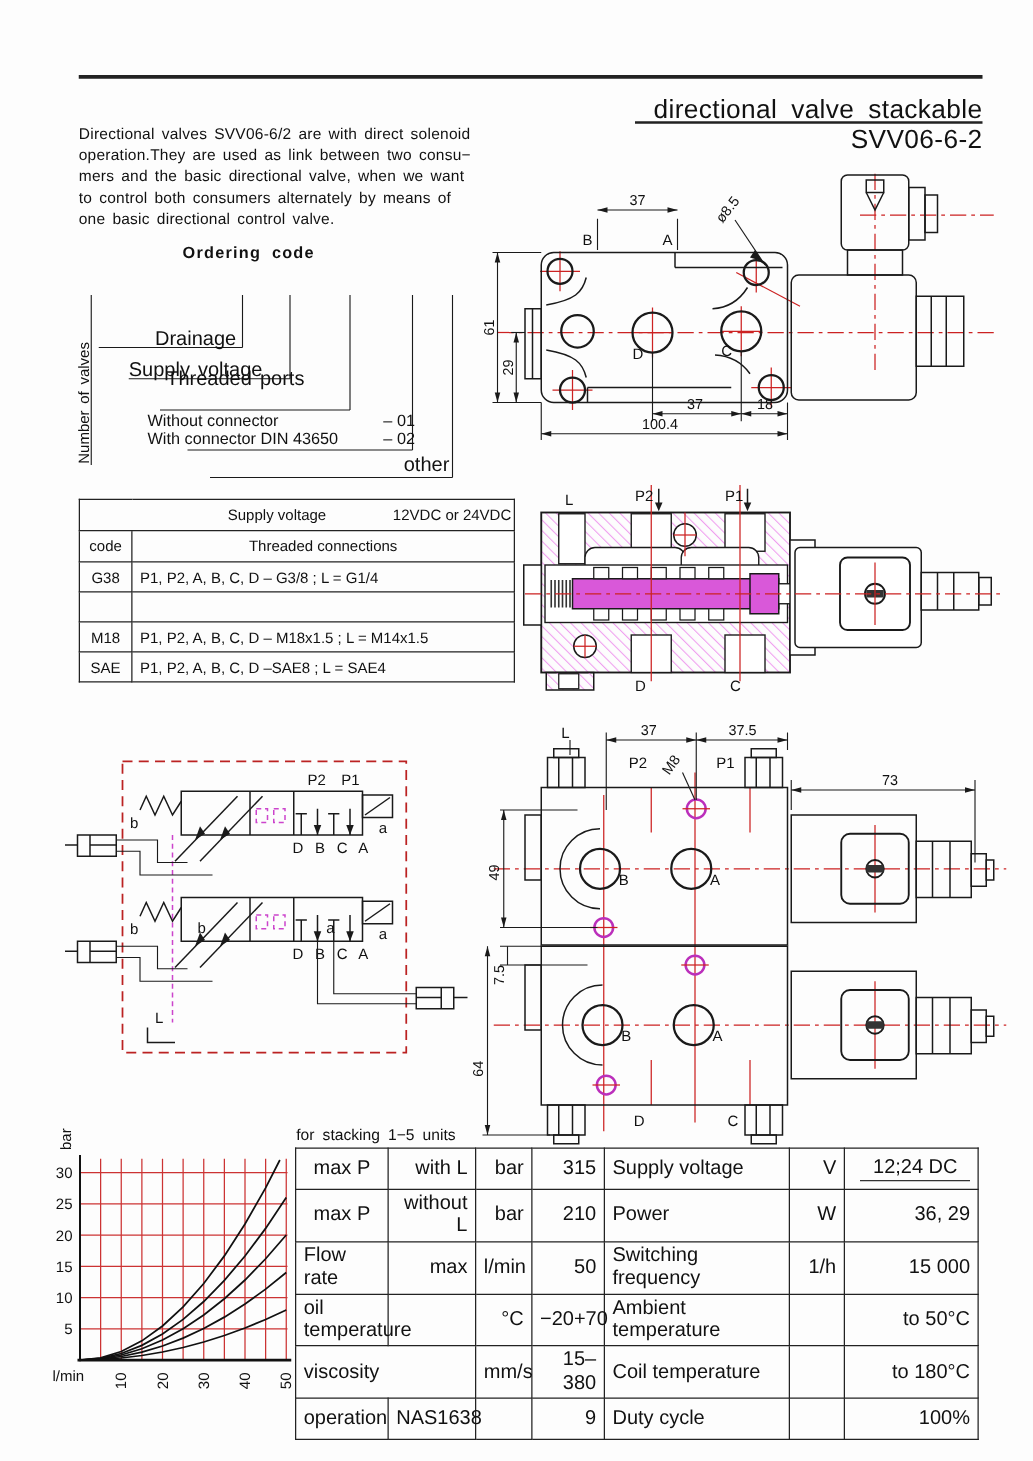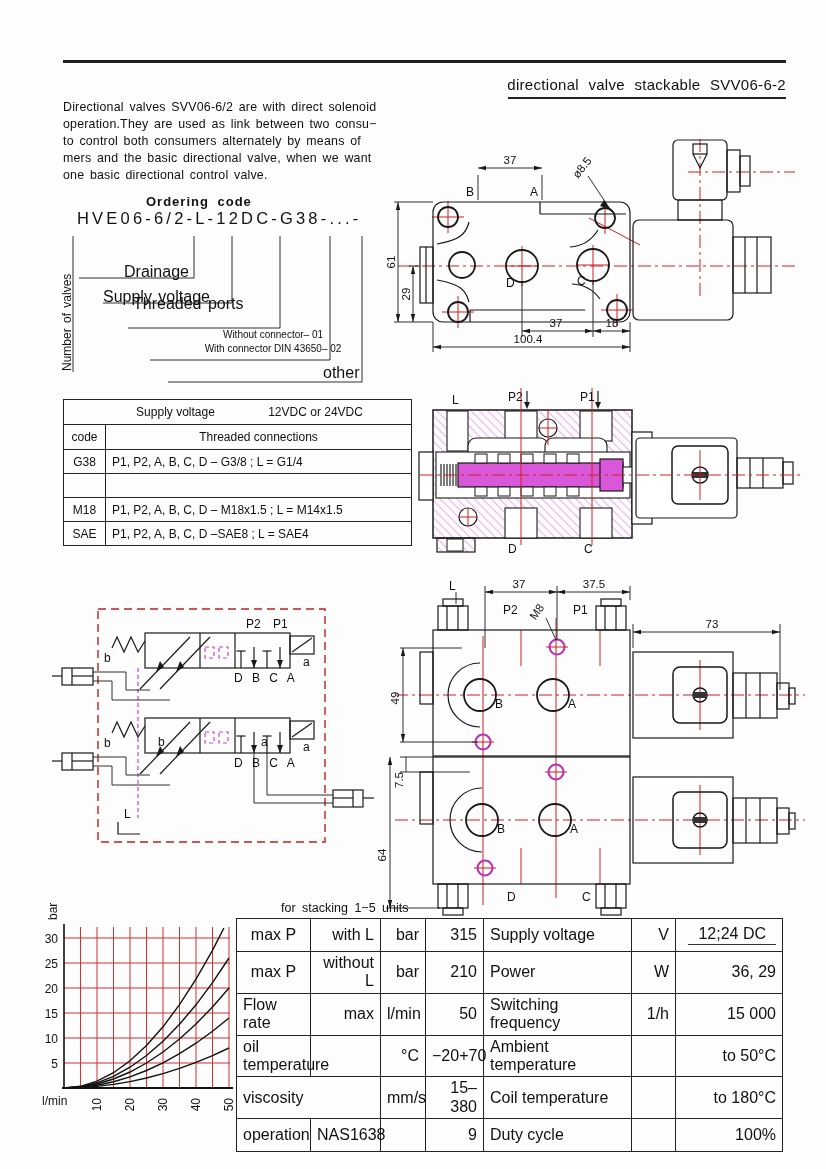--- a/index.html
+++ b/index.html
@@ -1,36 +1,36 @@
 <!DOCTYPE html>
 <html><head>
 <meta charset="utf-8">
 <style>
   html,body{margin:0;padding:0;background:#888;}
   .page{position:relative;width:826px;height:1169px;background:#fdfdfd;overflow:hidden;
         font-family:"Liberation Sans","DejaVu Sans",sans-serif;color:#111;}
   .abs{position:absolute;}
   .rule{background:#222;}
-  .hdr{font-size:15px;word-spacing:5px;letter-spacing:.3px;}
+  .hdr{font-size:21px;word-spacing:5px;letter-spacing:.3px;}
   .intro{font-size:12.4px;line-height:16.9px;letter-spacing:.2px;word-spacing:2px;}
   .ord-title{font-size:13px;letter-spacing:1px;word-spacing:4px;}
   .ord-code{font-size:16.5px;letter-spacing:3.2px;font-weight:500;}
   .ord-label{font-size:16px;white-space:nowrap;word-spacing:2px;}
-  .ord-two{display:flex;justify-content:center;width:214px;font-size:10px;margin-left:48px;}
+  .ord-two{display:flex;justify-content:space-between;width:214px;font-size:13px;}
   .vert{transform:rotate(-90deg);transform-origin:0 0;font-size:12px;white-space:nowrap;word-spacing:2px;}
   table{border-collapse:collapse;table-layout:fixed;}
   .threads{width:348px;font-size:12px;}
   .threads td{border:1px solid #222;padding:2px 6px;white-space:nowrap;}
   .threads tr td:first-child{text-align:center;padding:2px 2px;}
   .threads .r1{height:25px;} .threads .rr{height:24px;}
   .threads table,.threads{border:1.5px solid #222;}
   .specs{width:546px;font-size:16px;border:1.5px solid #222;}
   .specs td{border:1px solid #222;padding:2px 6px;height:28px;white-space:pre-line;line-height:1.15;}
   .specs .c2,.specs .c3,.specs .c4,.specs .c6,.specs .c7{text-align:right;}
-  .specs-title{font-size:12.5px;word-spacing:3px;margin-left:44px;}
+  .specs-title{font-size:12.5px;word-spacing:3px;}
   .uline{display:inline-block;border-bottom:1px solid #333;padding:0 10px 1px;}
   svg{position:absolute;overflow:visible;}
   svg text{font-family:"Liberation Sans","DejaVu Sans",sans-serif;fill:#111;font-size:12px;}
   svg .dim{font-size:11.5px;}
   .blk{stroke:#1a1a1a;fill:none;stroke-width:1.2;}
   .blk2{stroke:#1a1a1a;fill:none;stroke-width:1.8;}
   .thin{stroke:#1a1a1a;fill:none;stroke-width:0.9;}
   .red{stroke:#c22;fill:none;stroke-width:1;}
   .redd{stroke:#c22;fill:none;stroke-width:1;stroke-dasharray:13 4 3 4;}
   .mag{stroke:#bb2fbb;fill:none;stroke-width:2;}
@@ -42,27 +42,26 @@
 
 <div class="page">
 
   <div class="abs rule" style="left:63px;top:60px;width:723px;height:3px;"></div>
   <div class="abs hdr" style="left:440px;top:76px;width:346px;text-align:right;">directional  valve  stackable SVV06-6-2</div>
   <div class="abs rule" style="left:508px;top:97px;width:278px;height:1.5px;"></div>
 
   <div class="abs intro" style="left:63px;top:99px;width:345px;">
     <div>Directional  valves SVV06-6/2  are  with  direct  solenoid</div>
     <div>operation.They  are  used  as  link  between  two  consu−</div>
+    <div>mers  and  the  basic  directional  valve,  when  we  want</div>
     <div>to  control  both  consumers  alternately  by  means  of</div>
-    <div>mers  and  the  basic  directional  valve,  when  we  want</div>
     <div>one  basic  directional  control  valve.</div>
   </div>
 
   <div class="abs ord-title" style="left:146px;top:194px;font-weight:bold;">Ordering  code</div>
-  <div class="abs ord-code" style="left:77px;top:209px;">HVE06-6/2-L-12DC-G38-...-</div>
   <div class="abs vert" style="left:60px;top:371px;">Number of valves</div>
   <svg style="left:55px;top:228px;" width="330" height="164" viewBox="55 228 330 164">
     <g class="thin">
       <line x1="73" y1="236" x2="73" y2="372"></line>
       <line x1="194" y1="236" x2="194" y2="278"></line>
         <line x1="79" y1="278" x2="194" y2="278"></line>
       <line x1="232" y1="236" x2="232" y2="303"></line>
         <line x1="103" y1="303" x2="232" y2="303"></line>
       <line x1="280" y1="236" x2="280" y2="328"></line>
         <line x1="128" y1="328" x2="280" y2="328"></line>
@@ -86,21 +85,21 @@
   <div class="abs ord-label" style="left:323px;top:364px;">other</div>
 
   <div class="abs" style="left:63px;top:399px;">
     <table class="threads">
       <colgroup>
           <col style="width:42px">
           <col style="width:306px">
         </colgroup>
       <tbody>
           <tr class="r1">
-            <td colspan="2" style="text-align:center;">
+            <td colspan="2" style="text-align:right;">
         <span style="margin-left:24px;">Supply voltage</span>
         <span style="margin-left:50px;">12VDC or 24VDC</span>
       </td>
           </tr>
       <tr class="r1">
             <td>code</td>
           <td style="text-align:center;">Threaded connections</td>
           </tr>
       <tr class="rr">
             <td>G38</td>

